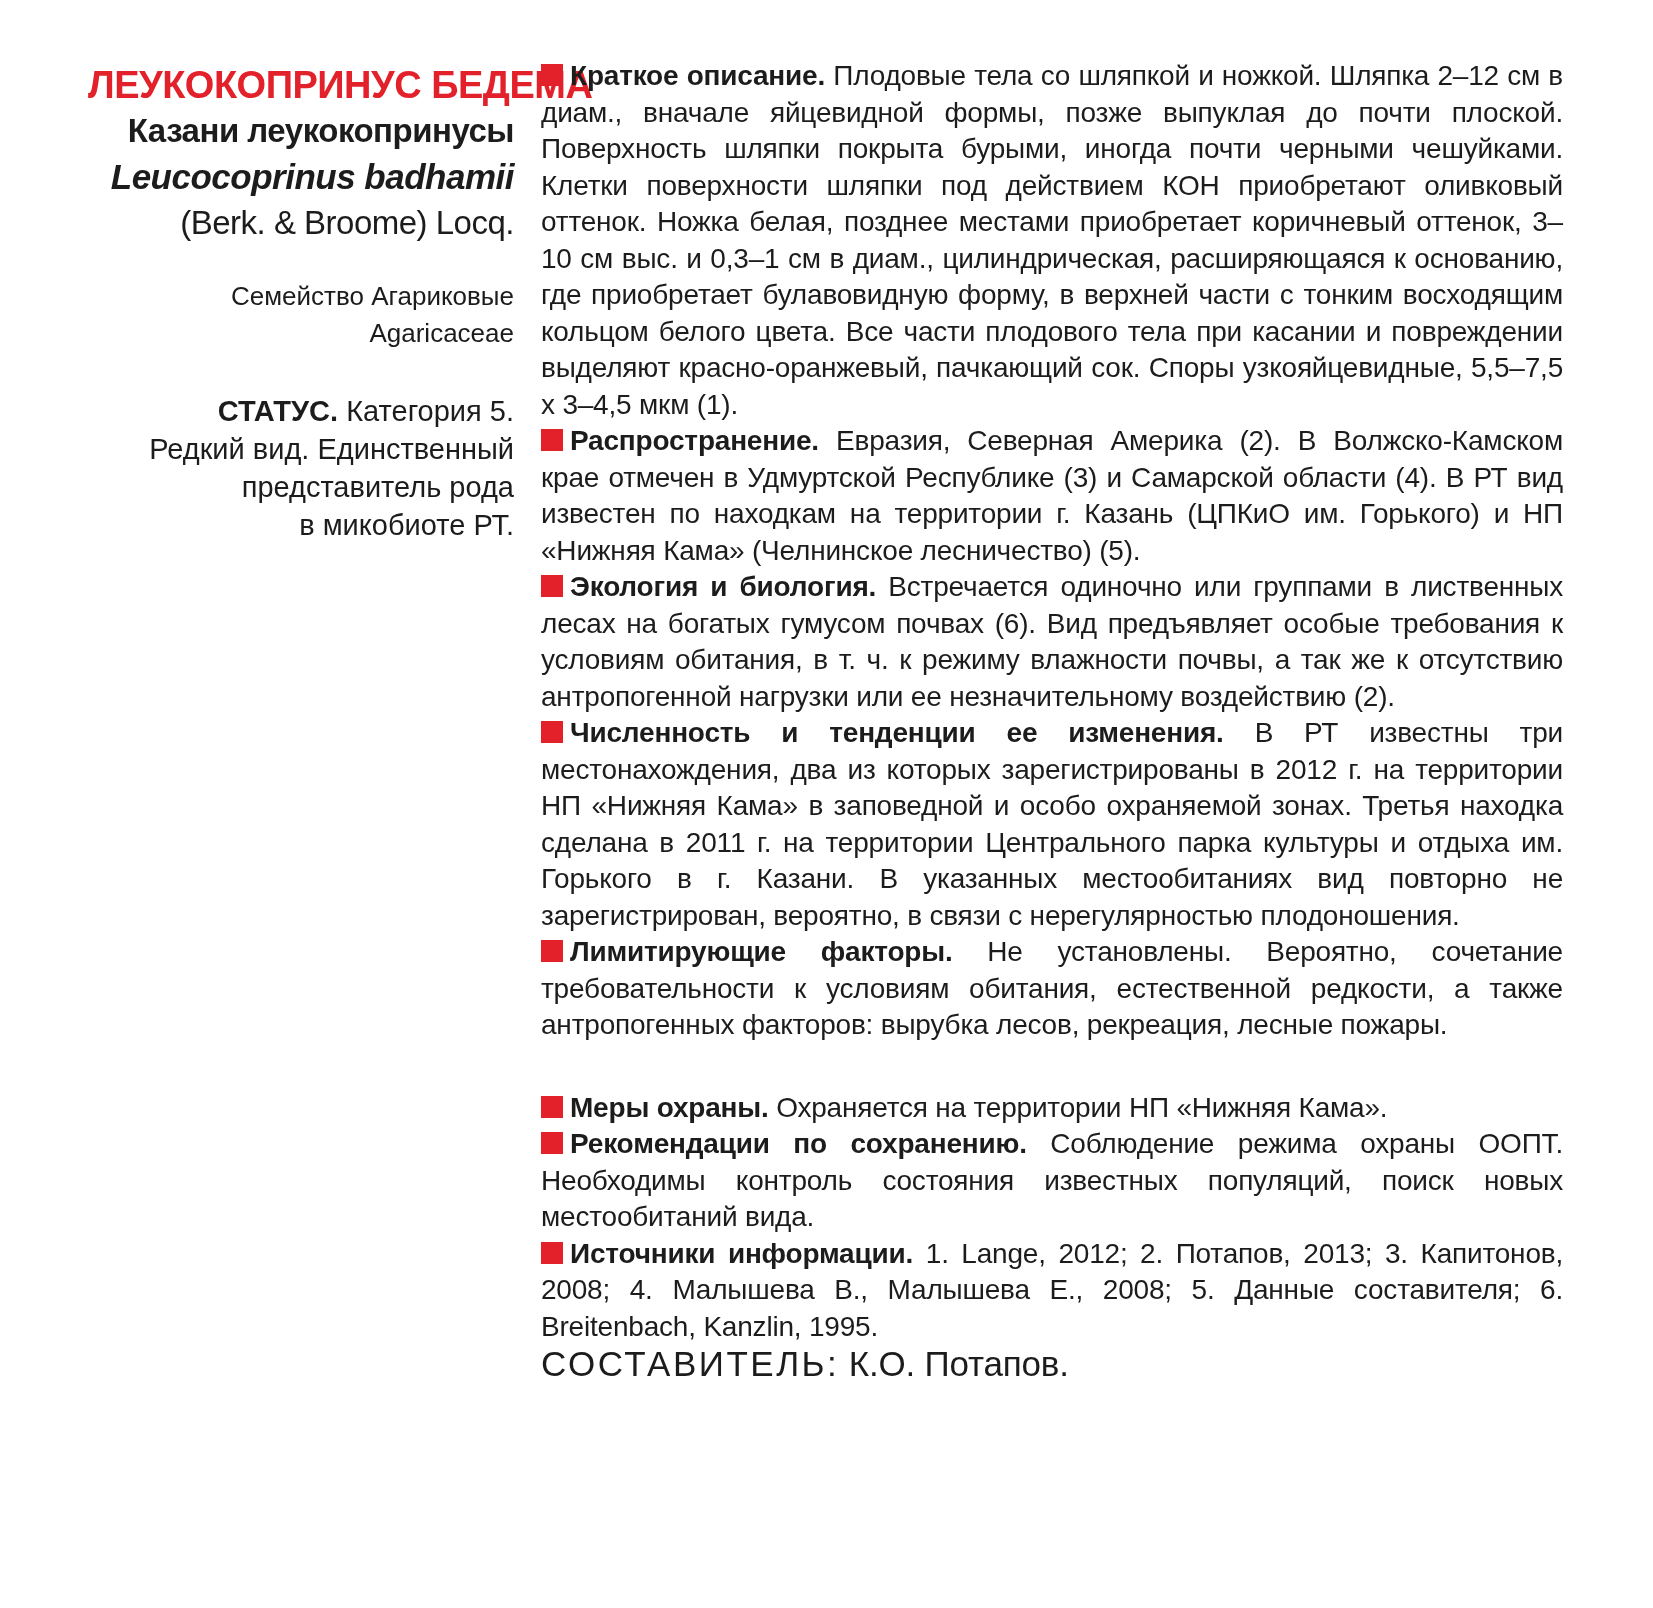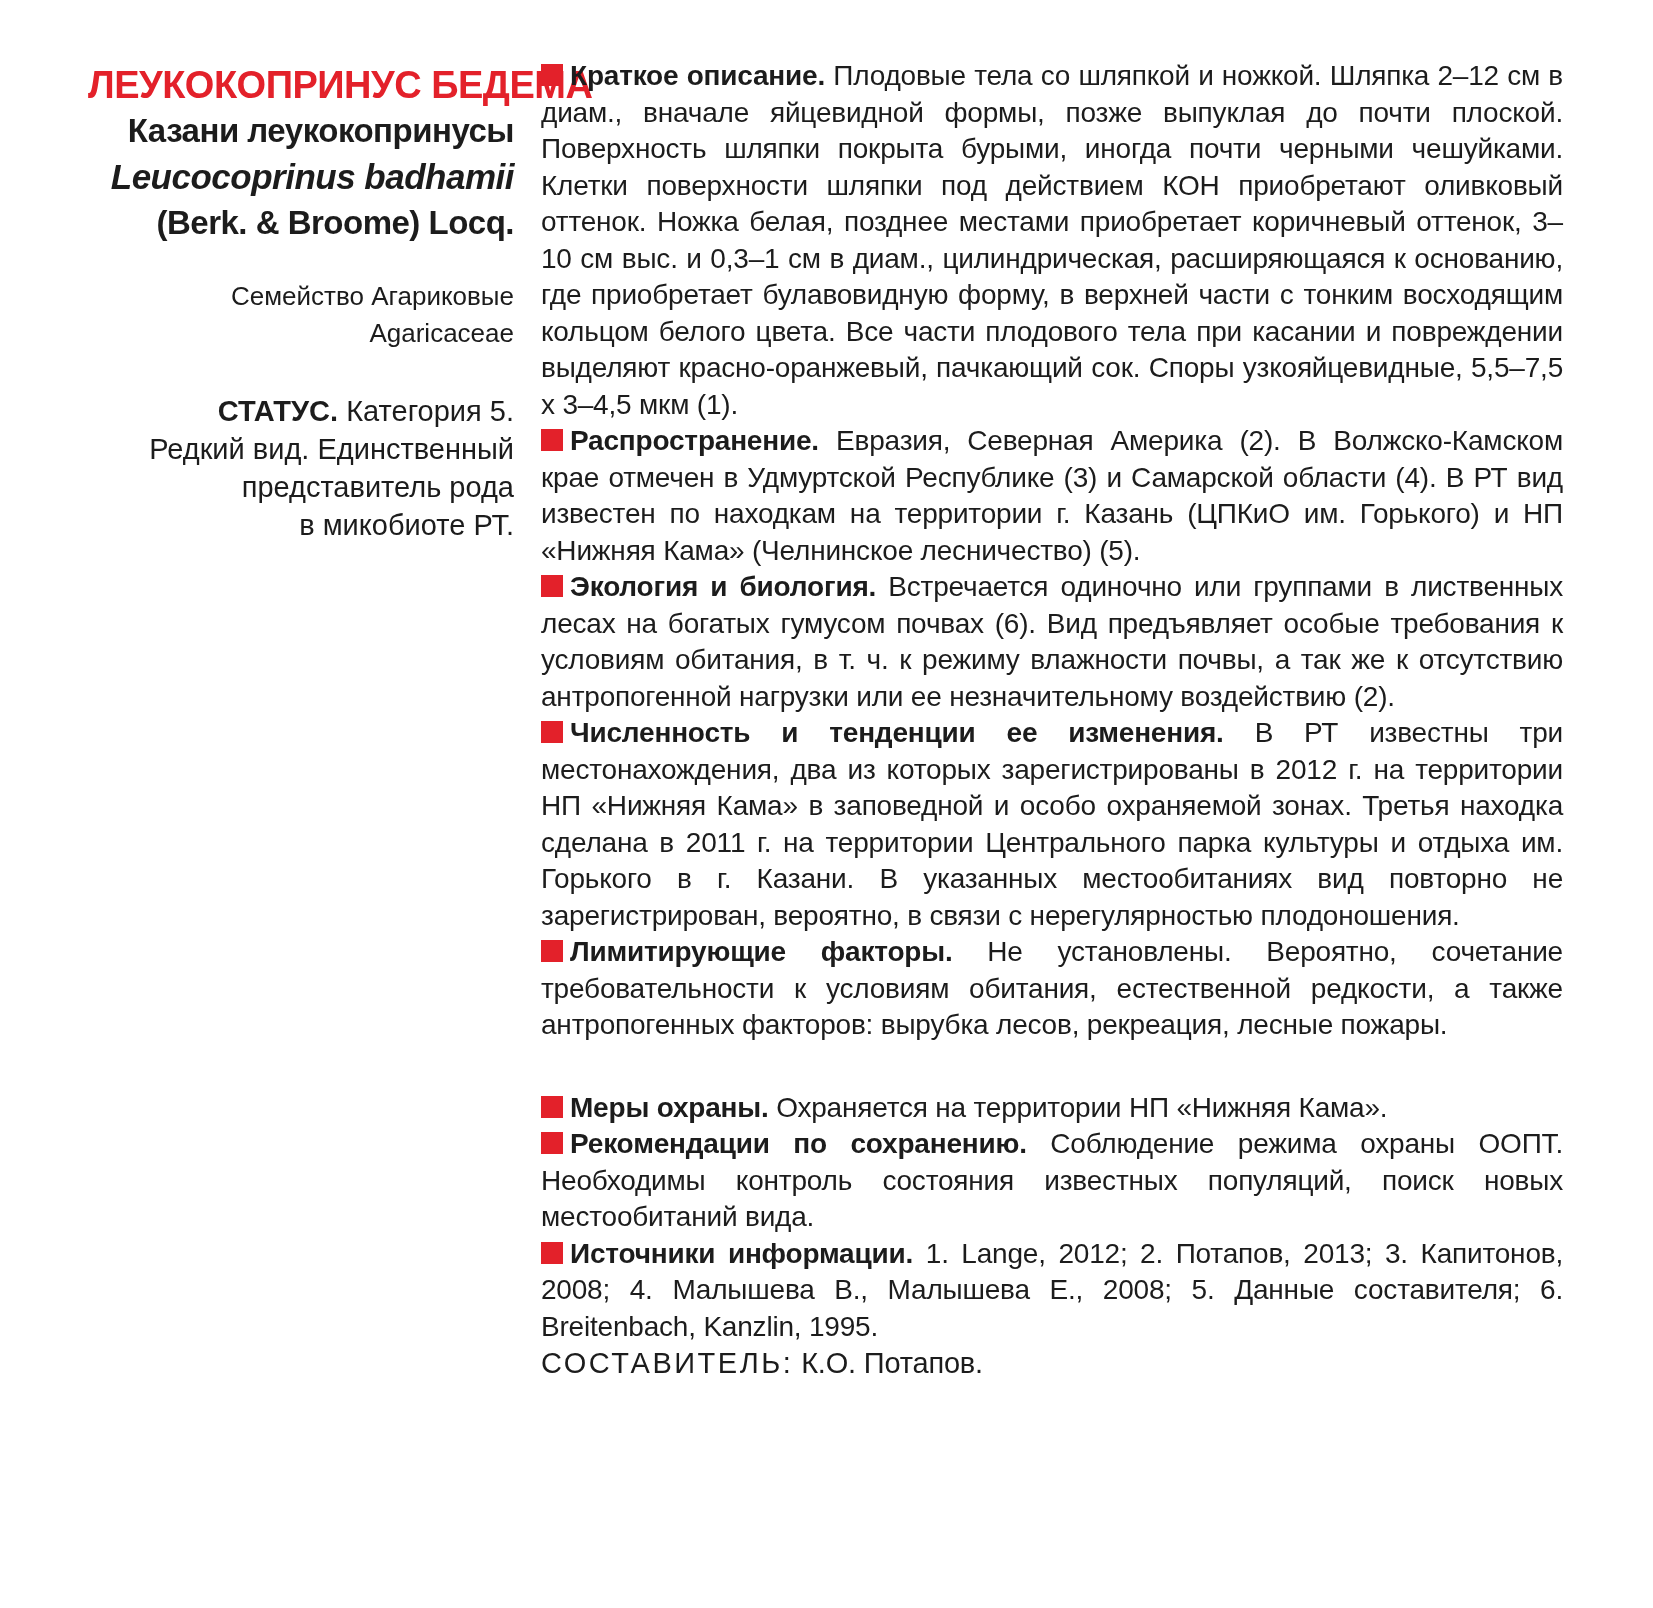--- a/index.html
+++ b/index.html
@@ -20,21 +20,21 @@
   .left-col{
     position:absolute;left:72px;top:62px;width:442px;
     text-align:right;
   }
   .taxon-title{
     font-size:38px;font-weight:bold;line-height:46px;
     color:var(--accent);white-space:nowrap;letter-spacing:-0.5px;margin-left:16px;
   }
   .taxon-name-alt{font-size:33px;font-weight:bold;line-height:46px;letter-spacing:-0.5px;}
   .taxon-latin{font-size:35px;font-weight:bold;font-style:italic;line-height:46px;letter-spacing:-0.5px;}
-  .taxon-authority{font-size:33px;font-weight:bold;line-height:46px;letter-spacing:-0.5px;}
+  .taxon-authority{font-size:33px;font-weight:normal;line-height:46px;letter-spacing:-0.5px;}
   .taxon-family{
     margin-top:32px;font-size:26px;line-height:37px;white-space:pre-line;
   }
   .status{margin-top:40px;font-size:29px;line-height:38px;}
   .status .b{font-weight:bold;margin-top:28px;}
   .status-rest{white-space:pre-line;}
 
   
   .right-col{
     position:absolute;left:541px;top:58px;width:1022px;
@@ -45,21 +45,21 @@
   }
   .section{margin:0;}
   .section.gap-before{margin-top:46px;}
   .section .label{font-weight:bold;}
   .bullet{
     display:inline-block;width:22px;height:22px;
     background:var(--accent);
     margin-right:7px;transform:translateY(1px);
   }
   .compiler{
-    margin:0;text-align:left;font-size:29px;line-height:37px;
+    margin:0;text-align:left;font-size:35px;line-height:37px;
   }
   .compiler .compiler-label{letter-spacing:2.5px;}
 </style>
 </head>
 <body>
 
 <div class="page">
 
   <aside class="left-col">
     <div class="taxon-title">ЛЕУКОКОПРИНУС БЕДЕМА</div>

